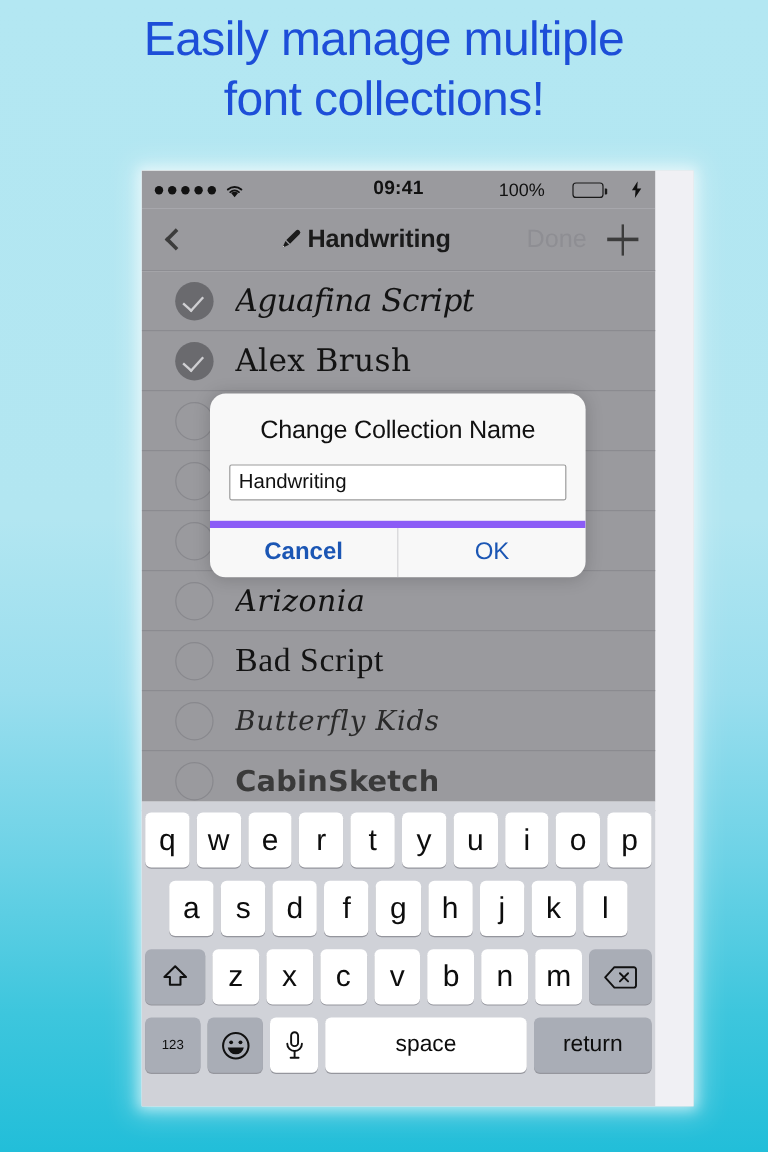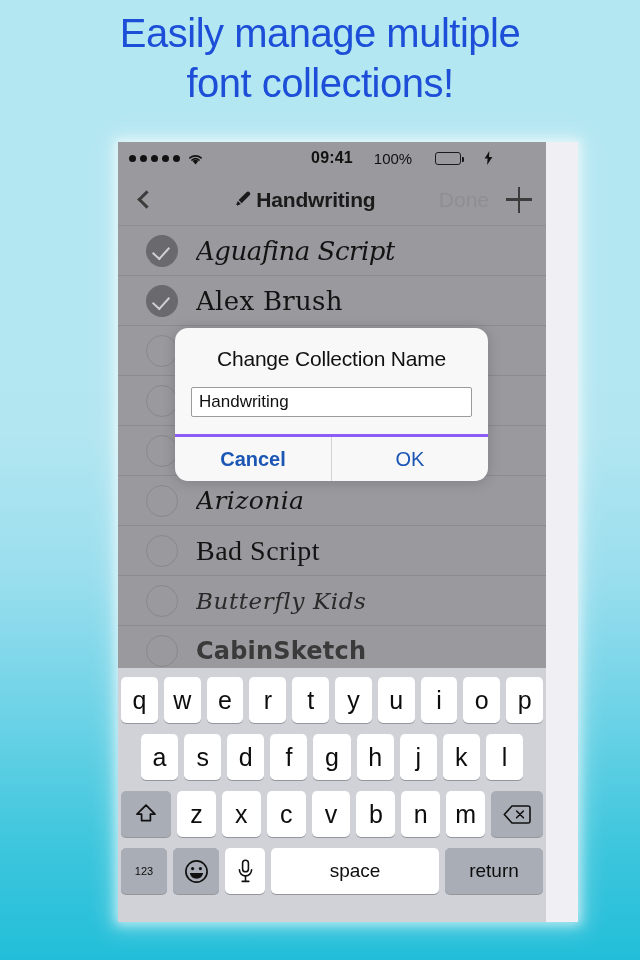--- a/index.html
+++ b/index.html
@@ -60,21 +60,21 @@
     padding: 0 11px;
     color: #111;
     font-size: 15px;
   }
   .sb-left { display: flex; align-items: center; gap: 7px; flex: 1; }
   .dots { display: flex; gap: 4px; align-items: center; }
   .dots i { width: 7px; height: 7px; border-radius: 50%; background: #121212; display: block; }
   .wifi { width: 17px; height: 13px; position: relative; display: inline-block; }
   .sb-center { position: absolute; left: 0; width: 428px; text-align: center;
                font-size: 16px; font-weight: 600; letter-spacing: 0.2px; color: #111; }
-  .sb-right { display: flex; align-items: center; gap: 23px; justify-content: center;
+  .sb-right { display: flex; align-items: center; gap: 23px; justify-content: flex-end;
               flex: 1; position: relative; z-index: 2; }
   .pct { font-size: 15px; font-weight: 400; color: #111; }
   .batt { width: 26px; height: 13px; border: 1.5px solid #1a1a1a; border-radius: 3px;
           position: relative; padding: 1px; }
   .batt .fill { background: #4ee34e; width: 100%; height: 100%; border-radius: 1px; }
   .batt:after { content: ""; position: absolute; right: -4px; top: 4px;
                 width: 2.5px; height: 5px; background: #1a1a1a; border-radius: 0 1px 1px 0; }
   .bolt { font-size: 15px; line-height: 1; color: #111; }
 
   
@@ -158,21 +158,21 @@
     text-align: center; font-size: 21px; font-weight: normal;
     color: #111; letter-spacing: -0.2px; margin-bottom: 16px;
   }
   .alert-input {
     display: block; width: 100%; height: 30px;
     border: 1px solid #9b9b9b; border-radius: 2px;
     background: #fff; color: #111;
     font-size: 17px; font-family: "Liberation Sans", sans-serif;
     padding: 0 7px; outline: none;
   }
-  .alert-buttons { display: flex; border-top: 3px solid #8b5cf6; height: 47px; }
+  .alert-buttons { display: flex; border-top: 6px solid #8b5cf6; height: 47px; }
   .alert-btn {
     flex: 1; display: flex; align-items: center; justify-content: center;
     font-size: 20px; color: #1b56b4; background: transparent;
     border: none; font-family: "Liberation Sans", sans-serif; cursor: pointer;
   }
   .alert-btn.cancel { font-weight: bold; border-right: 1px solid #d4d4d6; }
 
   
   .keyboard {
     position: absolute; left: 0; top: 526px;

